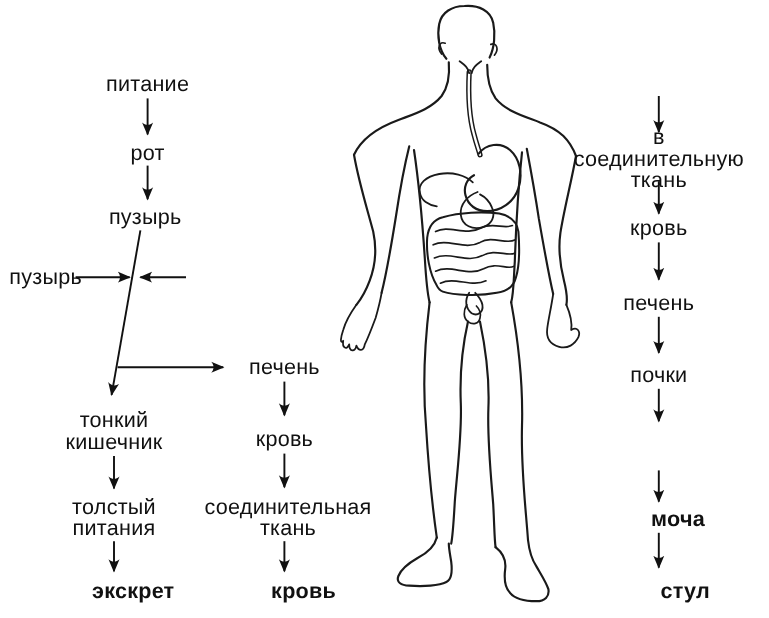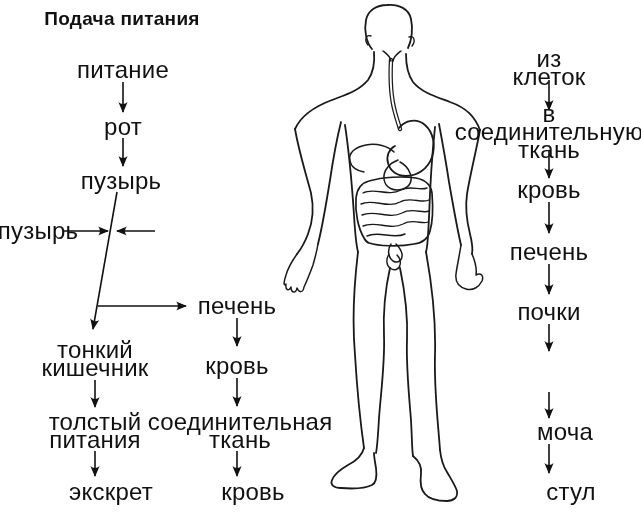--- a/index.html
+++ b/index.html
@@ -7,28 +7,28 @@
     position:relative;
     width:641px;height:515px;
     background:#ffffff;
     overflow:hidden;
     font-family:"Liberation Sans", sans-serif;
     color:#111111;
   }
   .label{
     position:absolute;
     transform:translate(-50%,-50%);
-    font-size:24px;
+    font-size:18px;
     line-height:18px;
     letter-spacing:0.2px;
     text-align:center;
     white-space:pre-line;
     color:#111111;
   }
-  .bold{font-weight:normal;padding-left:32px;}
+  .bold{font-weight:bold;padding-left:32px;}
   .title{font-size:19px;font-weight:bold;letter-spacing:0.3px;}
   svg.layer{position:absolute;left:0;top:0;}
 </style>
 </head>
 <body>
 
 <div id="stage">
 
   <svg class="layer" width="641" height="515" viewBox="0 0 641 515">
     <defs>
@@ -100,38 +100,36 @@
         <path d="M363 193 C374 187 388 197 401 190 C410 185 420 191 427 188"></path>
         <path d="M361 204 C373 198 387 209 400 202 C410 196 422 204 429 200"></path>
         <path d="M362 215 C375 209 389 220 402 213 C412 207 423 214 429 211"></path>
         <path d="M363 226 C376 220 390 231 403 224 C413 218 423 225 428 222"></path>
         <path d="M367 236 C379 230 393 240 405 234"></path>
       </g>
       <path d="M391 244 C387 250 388 257 393 261 C398 264 403 260 402 254 C401 249 398 246 396 244" stroke-width="1.5"></path>
     </g>
   </svg>
 
-  <div class="label title" style="left:122px;top:19px">Подача питания</div>
   <div class="label" style="left:123px;top:70px">питание</div>
   <div class="label" style="left:123px;top:127px">рот</div>
   <div class="label" style="left:121px;top:181px">пузырь</div>
   <div class="label" style="left:38px;top:231px">пузырь</div>
   <div class="label" style="left:95px;top:359px">тонкий
 кишечник</div>
   <div class="label" style="left:95px;top:431px">толстый
 питания</div>
   <div class="label bold" style="left:95px;top:492px">экскрет</div>
 
   <div class="label" style="left:237px;top:306px">печень</div>
   <div class="label" style="left:237px;top:366px">кровь</div>
   <div class="label" style="left:240px;top:431px">соединительная
 ткань</div>
   <div class="label bold" style="left:237px;top:492px">кровь</div>
 
-  <div class="label" style="left:549px;top:68px">из клеток</div>
   <div class="label" style="left:549px;top:132px">в соединительную
 ткань</div>
   <div class="label" style="left:549px;top:190px">кровь</div>
   <div class="label" style="left:549px;top:252px">печень</div>
   <div class="label" style="left:549px;top:312px">почки</div>
   <div class="label bold" style="left:549px;top:432px">моча</div>
   <div class="label bold" style="left:555px;top:492px">стул</div>
 
 </div>
 

